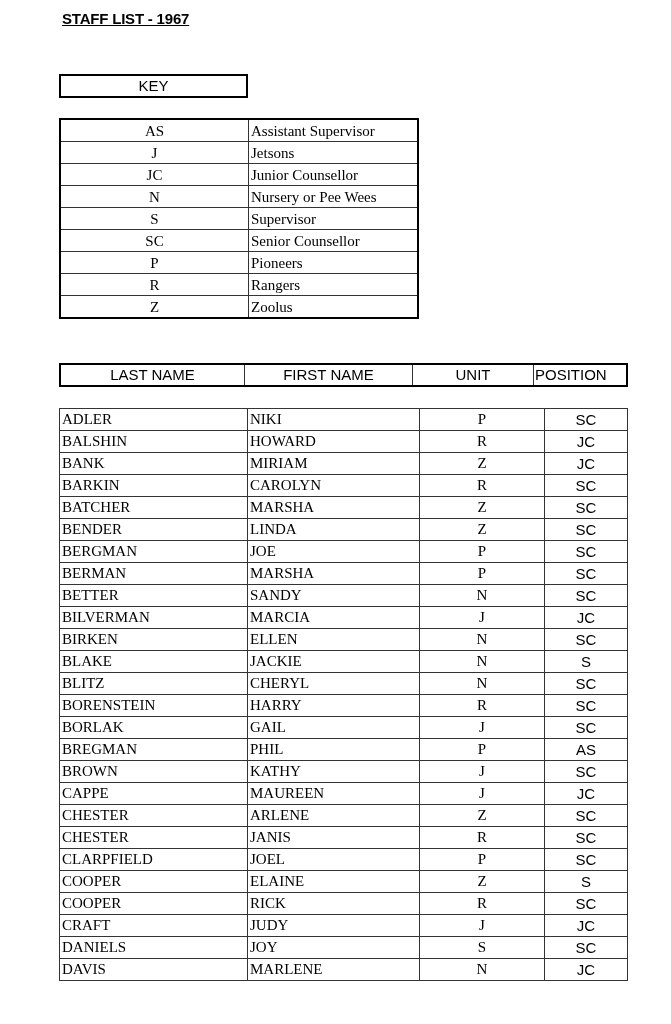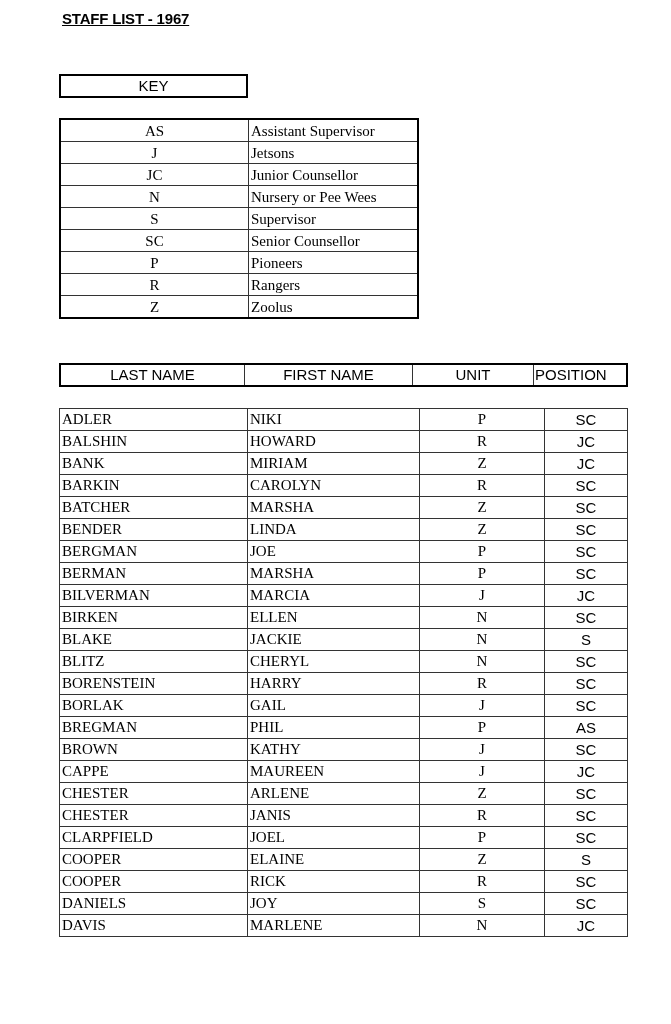--- a/index.html
+++ b/index.html
@@ -141,20 +141,26 @@
         <td class="c-unit">P</td>
         <td class="c-pos">SC</td>
       </tr>
       <tr>
         <td class="c-last">BERMAN</td>
         <td class="c-first">MARSHA</td>
         <td class="c-unit">P</td>
         <td class="c-pos">SC</td>
       </tr>
       <tr>
+        <td class="c-last">BETTER</td>
+        <td class="c-first">SANDY</td>
+        <td class="c-unit">N</td>
+        <td class="c-pos">SC</td>
+      </tr>
+      <tr>
         <td class="c-last">BILVERMAN</td>
         <td class="c-first">MARCIA</td>
         <td class="c-unit">J</td>
         <td class="c-pos">JC</td>
       </tr>
       <tr>
         <td class="c-last">BIRKEN</td>
         <td class="c-first">ELLEN</td>
         <td class="c-unit">N</td>
         <td class="c-pos">SC</td>
@@ -223,20 +229,26 @@
         <td class="c-last">COOPER</td>
         <td class="c-first">ELAINE</td>
         <td class="c-unit">Z</td>
         <td class="c-pos">S</td>
       </tr>
       <tr>
         <td class="c-last">COOPER</td>
         <td class="c-first">RICK</td>
         <td class="c-unit">R</td>
         <td class="c-pos">SC</td>
+      </tr>
+      <tr>
+        <td class="c-last">CRAFT</td>
+        <td class="c-first">JUDY</td>
+        <td class="c-unit">J</td>
+        <td class="c-pos">JC</td>
       </tr>
       <tr>
         <td class="c-last">DANIELS</td>
         <td class="c-first">JOY</td>
         <td class="c-unit">S</td>
         <td class="c-pos">SC</td>
       </tr>
       <tr>
         <td class="c-last">DAVIS</td>
         <td class="c-first">MARLENE</td>

